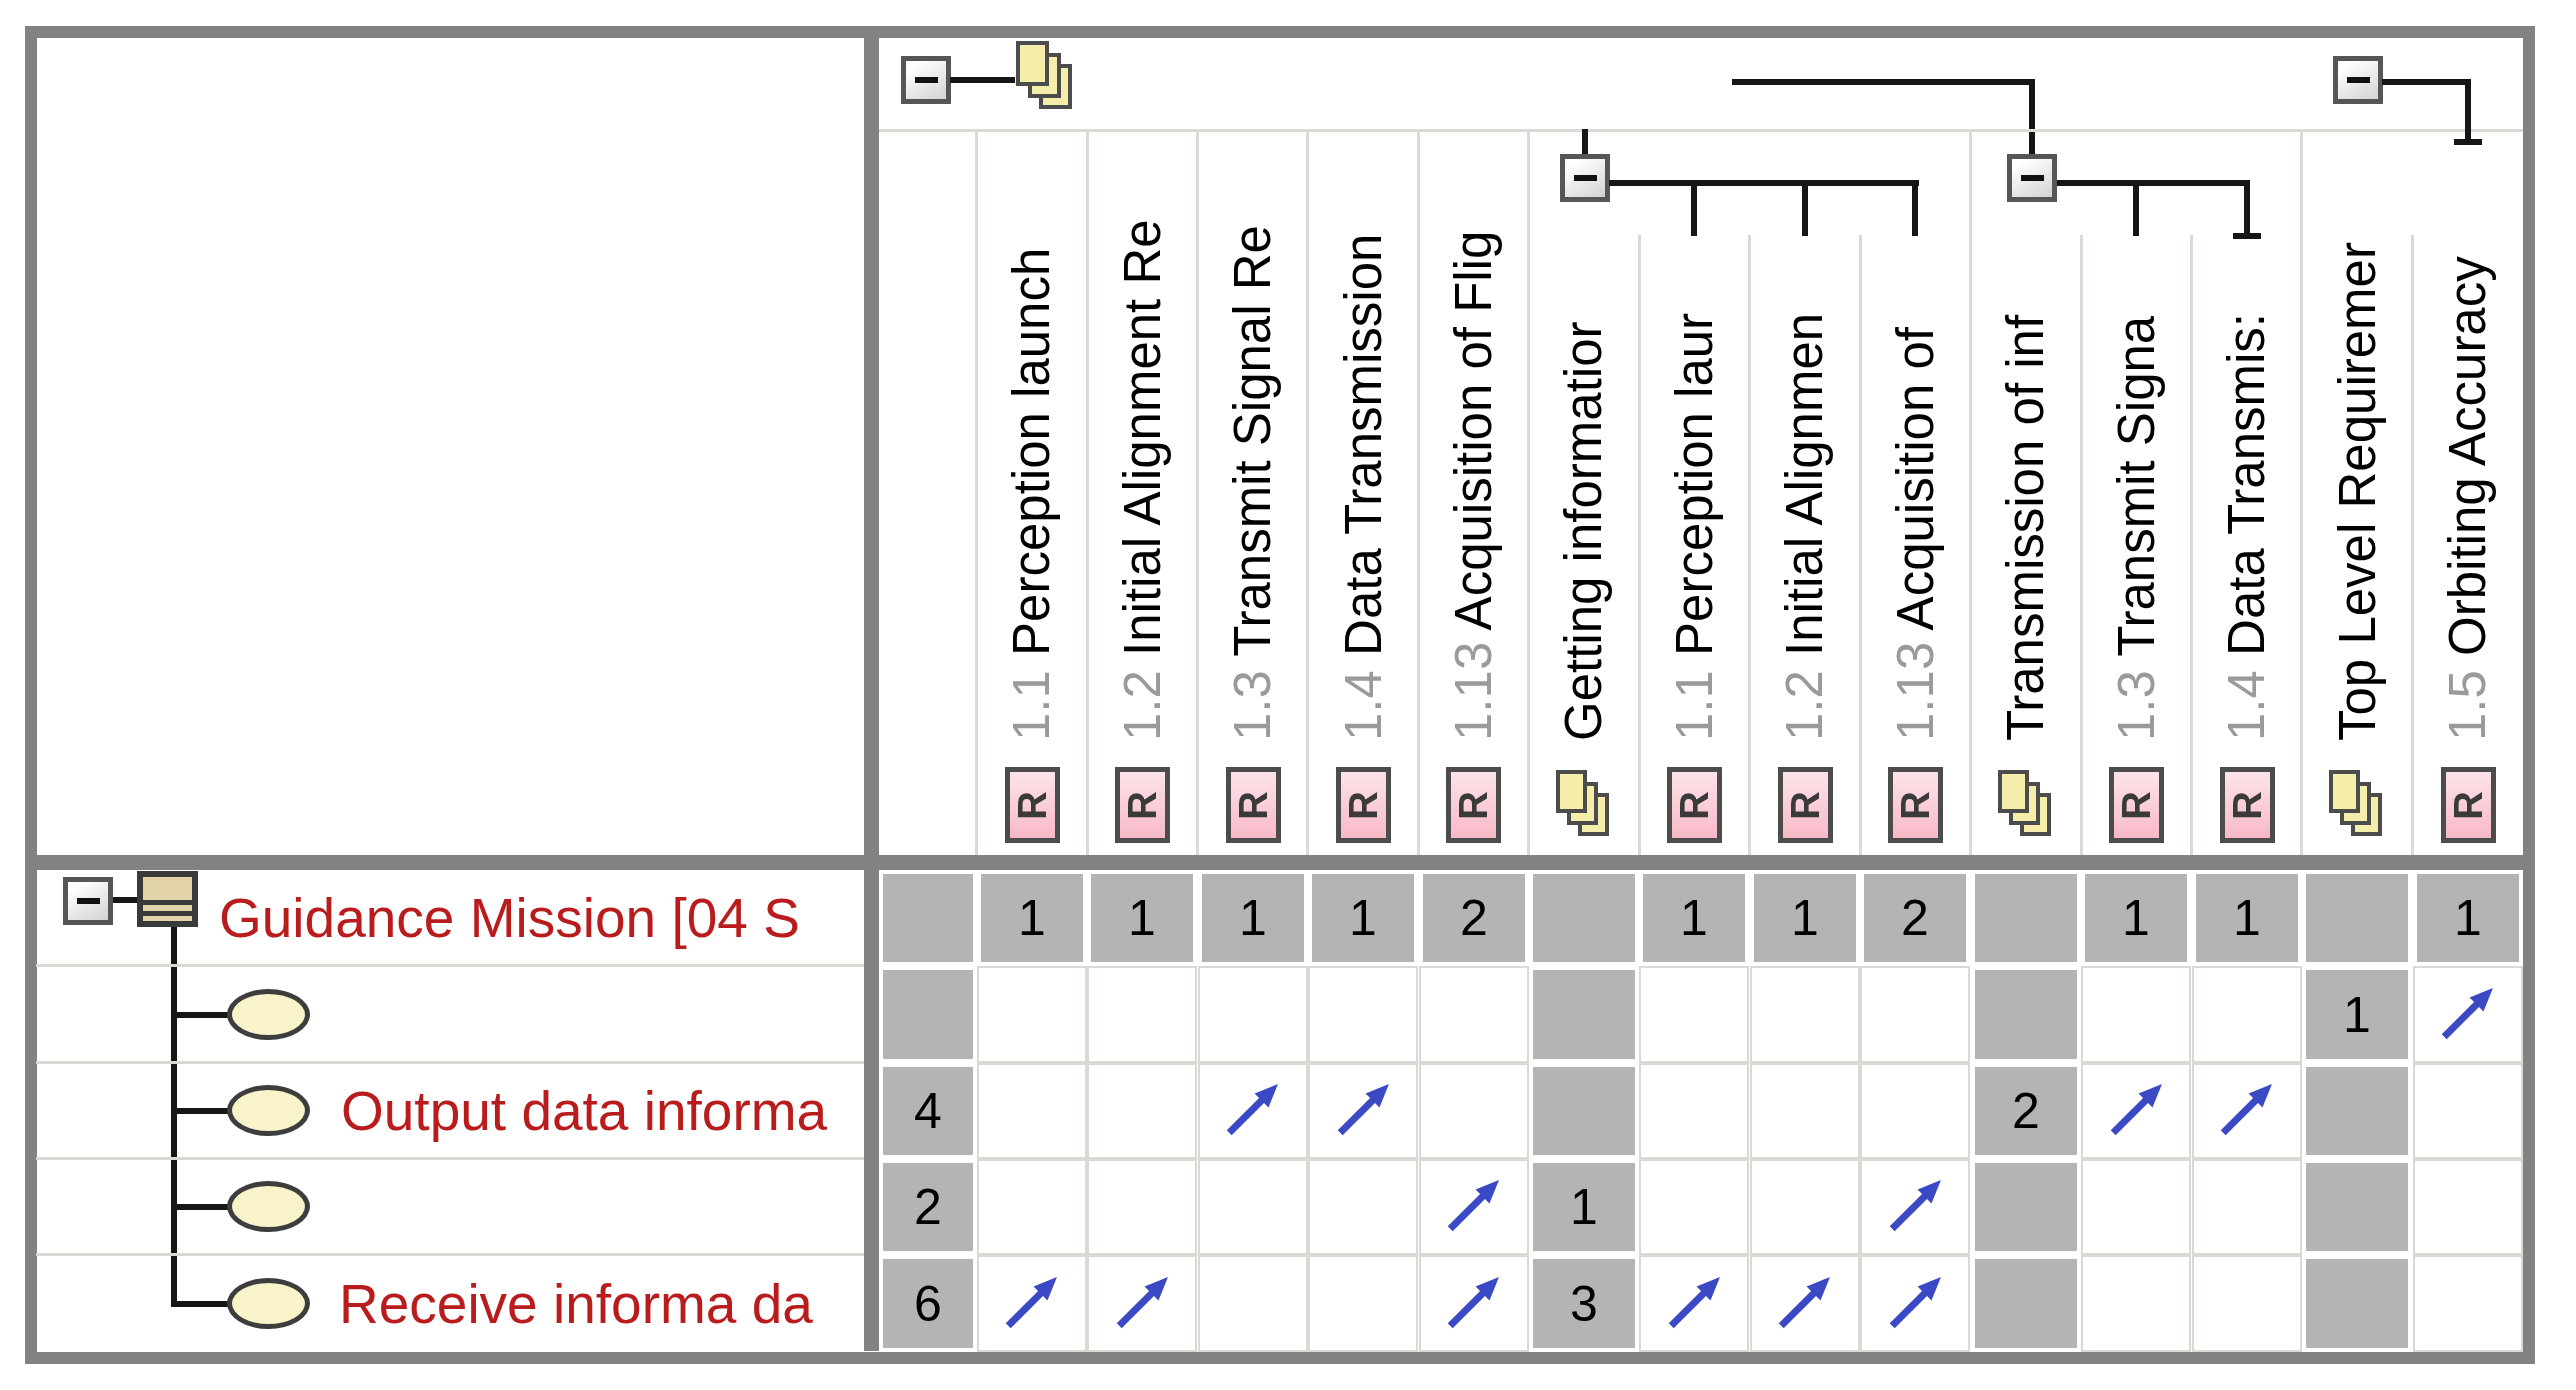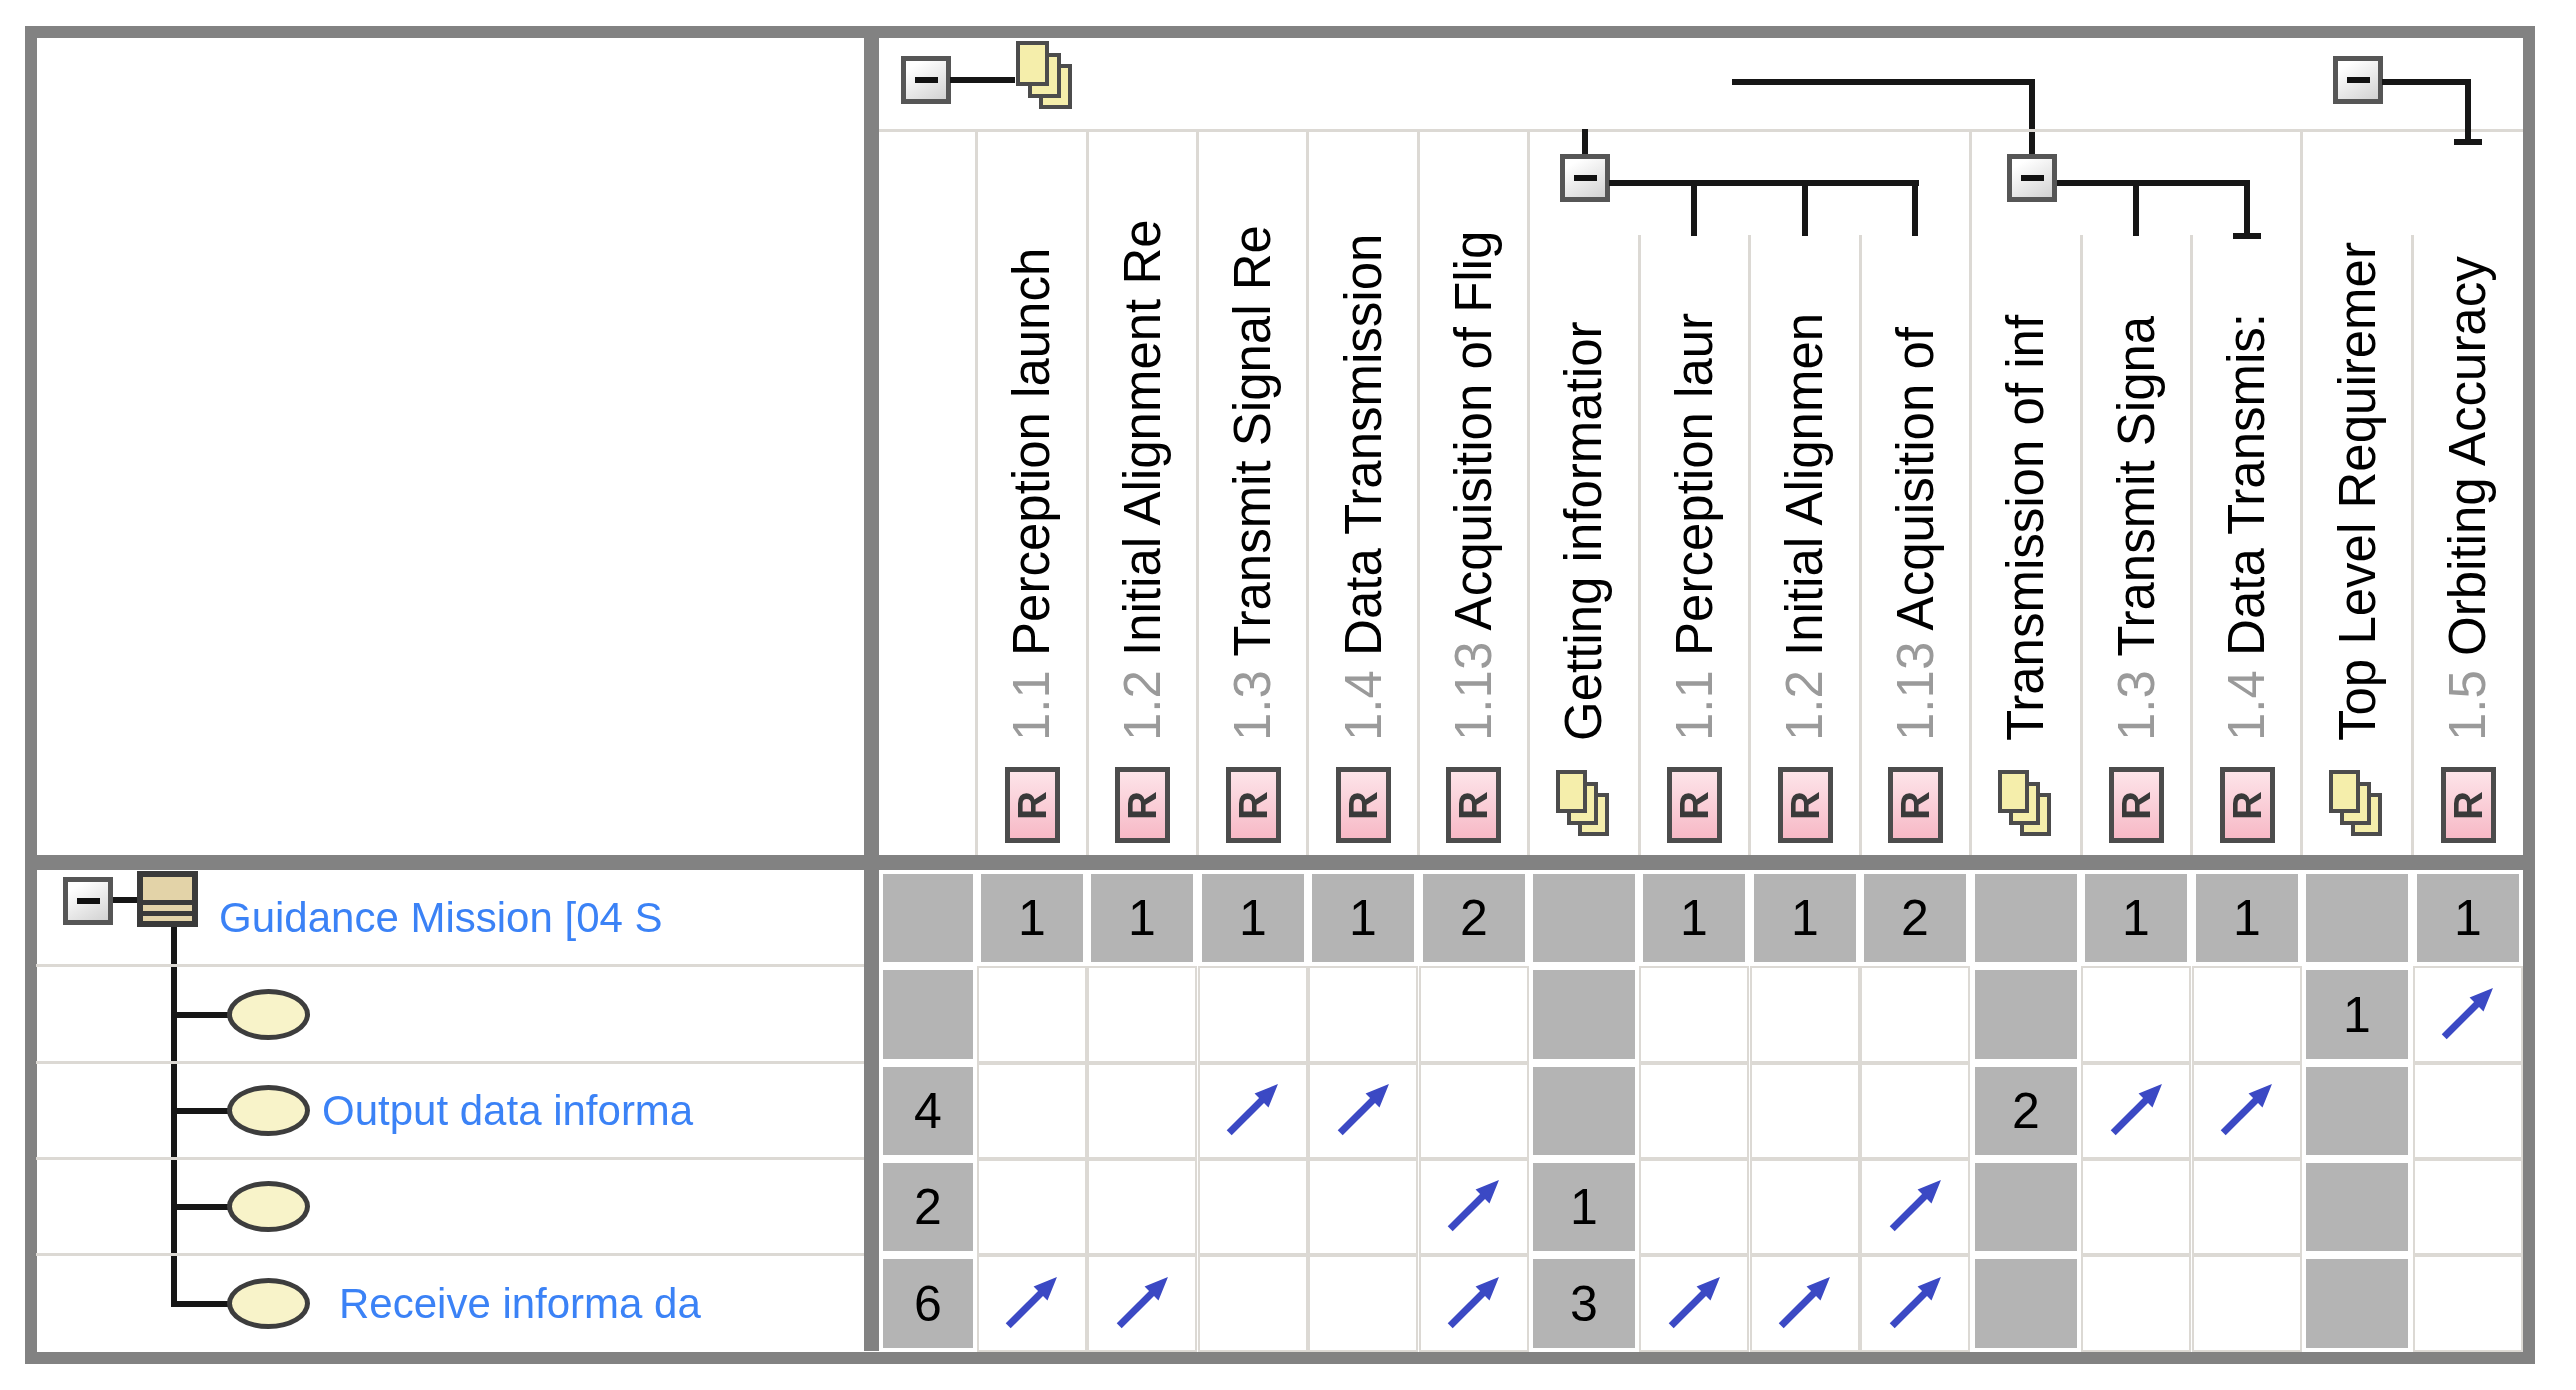--- a/index.html
+++ b/index.html
@@ -40,21 +40,21 @@
   
   .doc{position:absolute;background:#f5eeab;border:4.1px solid #4c4c4c;box-sizing:border-box;}
   
   .act-icon{background:#e3d3a8;border:6.6px solid #3a3a3a;box-sizing:border-box;position:relative;}
   .act-icon .stripes{
     position:absolute;left:0;right:0;bottom:0;height:21.5px;
     background:repeating-linear-gradient(180deg,#3a3a3a 0 5px,#e3d3a8 5px 10.8px);
   }
   
   .uc-icon{border-radius:50%;background:#f8f3c9;border:5px solid #3d3d3d;box-sizing:border-box;}
-  .rowlabel{font-size:42px;color:#3b82f6;white-space:nowrap;display:flex;align-items:center;}
+  .rowlabel{font-size:55px;color:#b91c1c;white-space:nowrap;display:flex;align-items:center;}
   #fr-label{font-size:58px;color:#000;white-space:nowrap;}
 </style>
 </head>
 <body>
 
 <div id="canvas">
 
   <div class="abs frame" style="left:25px;top:26px;width:2510px;height:11.6px;"></div>
   <div class="abs frame" style="left:25px;top:26px;width:11.6px;height:1338px;"></div>
   <div class="abs frame" style="left:2523px;top:26px;width:11.6px;height:1338px;"></div>
@@ -186,21 +186,21 @@
         <div class="stripes"></div>
       </div>
       <div class="rowlabel" style="position: absolute; left: 219px; top: 870px; width: 645px; height: 96px; overflow: hidden;">Guidance Mission [04 S</div>
       <div class="tline" style="position: absolute; left: 171px; top: 927px; width: 5.8px; height: 379px;"></div>
       <div class="gridline" style="position: absolute; left: 36px; top: 964px; width: 828px; height: 3.3px;"></div>
       <div class="tline" style="position: absolute; left: 171px; top: 1012px; width: 60px; height: 5.8px;"></div>
       <div class="uc-icon" style="position: absolute; left: 227px; top: 989px; width: 83px; height: 51px;"></div>
       <div class="gridline" style="position: absolute; left: 36px; top: 1061px; width: 828px; height: 3.3px;"></div>
       <div class="tline" style="position: absolute; left: 171px; top: 1108px; width: 60px; height: 5.8px;"></div>
       <div class="uc-icon" style="position: absolute; left: 227px; top: 1085px; width: 83px; height: 51px;"></div>
-      <div class="rowlabel" style="position: absolute; left: 322px; top: 1063px; width: 525px; height: 96px; overflow: hidden;">Output data informa</div>
+      <div class="rowlabel" style="position: absolute; left: 341px; top: 1063px; width: 525px; height: 96px; overflow: hidden;">Output data informa</div>
       <div class="gridline" style="position: absolute; left: 36px; top: 1157px; width: 828px; height: 3.3px;"></div>
       <div class="tline" style="position: absolute; left: 171px; top: 1204px; width: 60px; height: 5.8px;"></div>
       <div class="uc-icon" style="position: absolute; left: 227px; top: 1181px; width: 83px; height: 51px;"></div>
       <div class="gridline" style="position: absolute; left: 36px; top: 1253px; width: 828px; height: 3.3px;"></div>
       <div class="tline" style="position: absolute; left: 171px; top: 1301px; width: 60px; height: 5.8px;"></div>
       <div class="uc-icon" style="position: absolute; left: 227px; top: 1278px; width: 83px; height: 51px;"></div>
       <div class="rowlabel" style="position: absolute; left: 339px; top: 1255px; width: 525px; height: 97px; overflow: hidden;">Receive informa da</div>
     </div>
   <div id="matrix-body" class="abs" style="left:0;top:0;width:2576px;height:1391px;">
       <div class="cell-gray cellnum" style="position: absolute; left: 879px; top: 870px; width: 98px; height: 96px;"></div>

